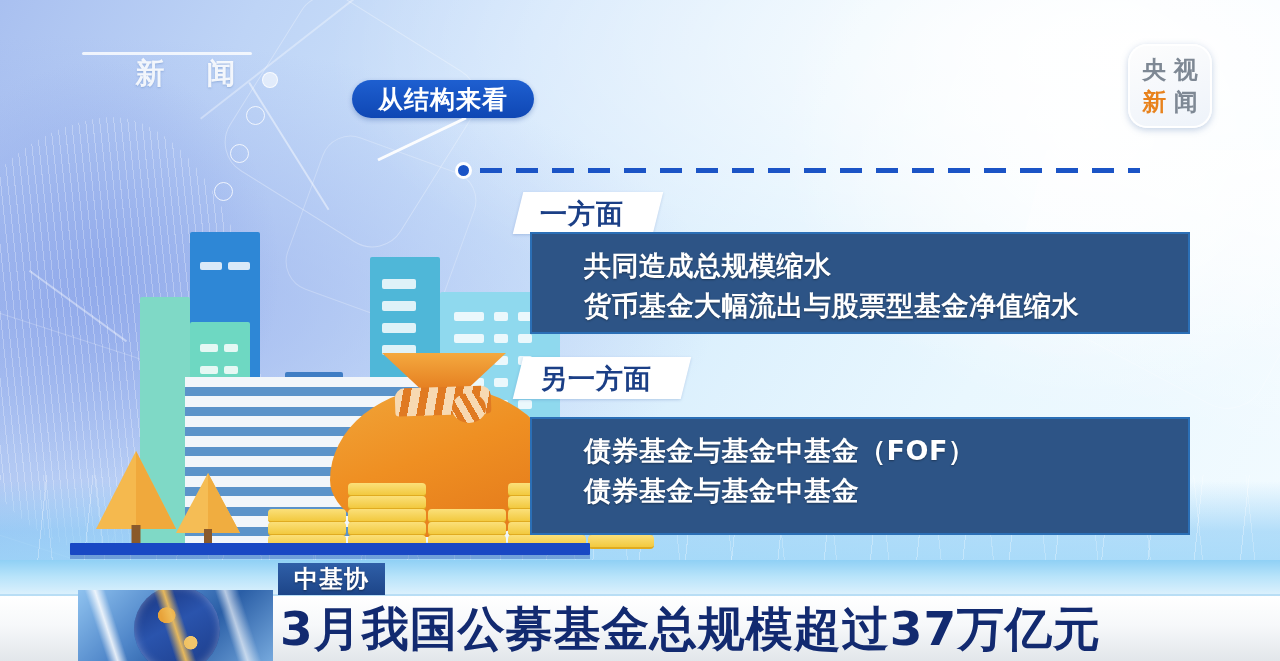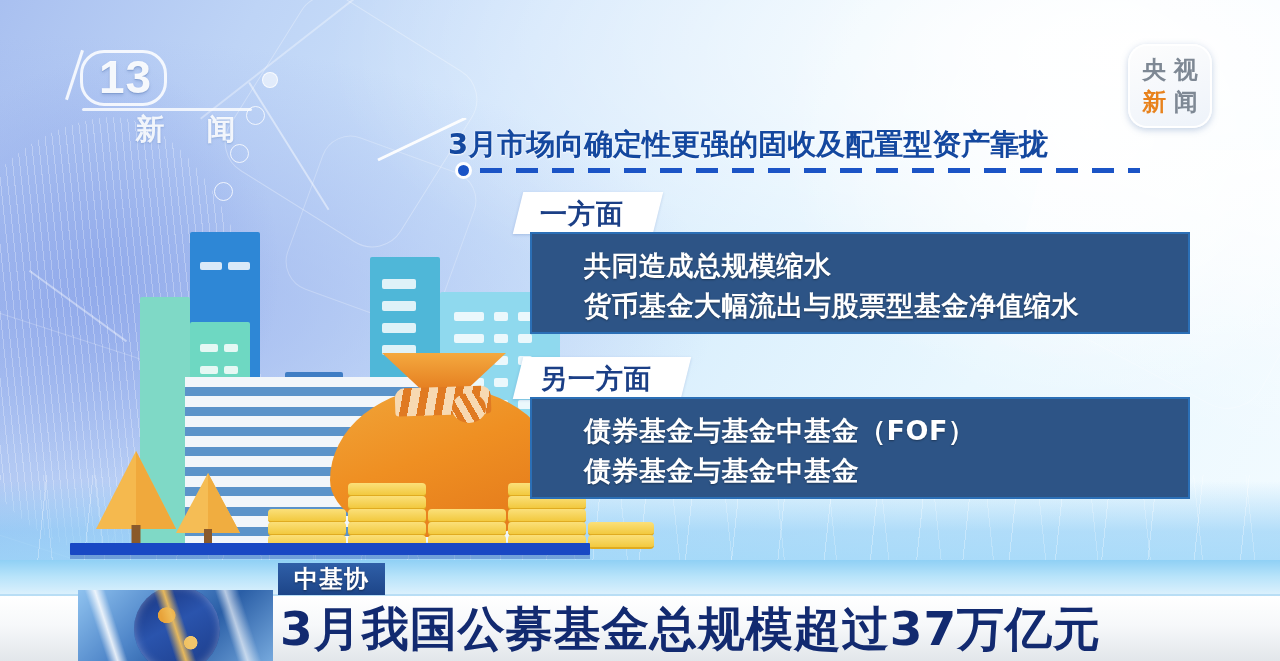--- a/index.html
+++ b/index.html
@@ -218,21 +218,20 @@
     <div class="thinline" style="left:250px;top:82px;width:150px;transform:rotate(58deg);opacity:.6;"></div>
     <div class="thinline" style="left:200px;top:118px;width:210px;transform:rotate(-38deg);opacity:.45;"></div>
     <div class="thinline" style="left:30px;top:270px;width:120px;transform:rotate(36deg);opacity:.55;"></div>
 
     <div class="ground"></div>
     <div class="ground-persp"></div>
   </div>
 
   <div class="cctv">
     <div class="cctv-top">
-      <span class="cctv-13">13</span>
     </div>
     <div class="cctv-underline"></div>
     <div class="cctv-sub">新 闻</div>
   </div>
 
   <div class="applogo">
     <span>央</span>
     <span>视</span>
     <span class="hot">新</span>
     <span>闻</span>
@@ -352,40 +351,40 @@
     </div>
     <div class="coinstack" style="left:588px;width:66px;">
       <div class="coin"></div>
         <div class="coin"></div>
     </div>
 
     <div class="groundbar-shadow"></div>
     <div class="groundbar"></div>
   </div>
 
+  <div class="pill">从结构来看</div>
   <svg class="pill-tail" viewBox="0 0 110 44">
     <line x1="96" y1="0" x2="8" y2="42" stroke="#ffffff" stroke-width="3" opacity="0.95"></line>
   </svg>
 
-  <div class="headline1">3月市场向确定性更强的固收及配置型资产靠拢</div>
   <div class="dot-marker"></div>
   <div class="dash-rule"></div>
 
   <div class="tab" style="left:518px;top:192px;">
     <span>一方面</span>
   </div>
   <div class="panel" style="left:530px;top:232px;width:660px;height:102px;">
     <p>共同造成总规模缩水</p>
     <p>货币基金大幅流出与股票型基金净值缩水</p>
   </div>
 
   <div class="tab" style="left:518px;top:357px;">
     <span>另一方面</span>
   </div>
-  <div class="panel" style="left:530px;top:397px;width:660px;height:102px;">
+  <div class="panel" style="left:530px;top:417px;width:660px;height:118px;">
     <p>债券基金与基金中基金（FOF）</p>
     <p>债券基金与基金中基金</p>
   </div>
 
   <div class="lower">
     <div class="lower-bandtop"></div>
     <div class="lower-topline"></div>
     <div class="lower-white"></div>
     <div class="globe"></div>
     <div class="src-badge">中基协</div>

